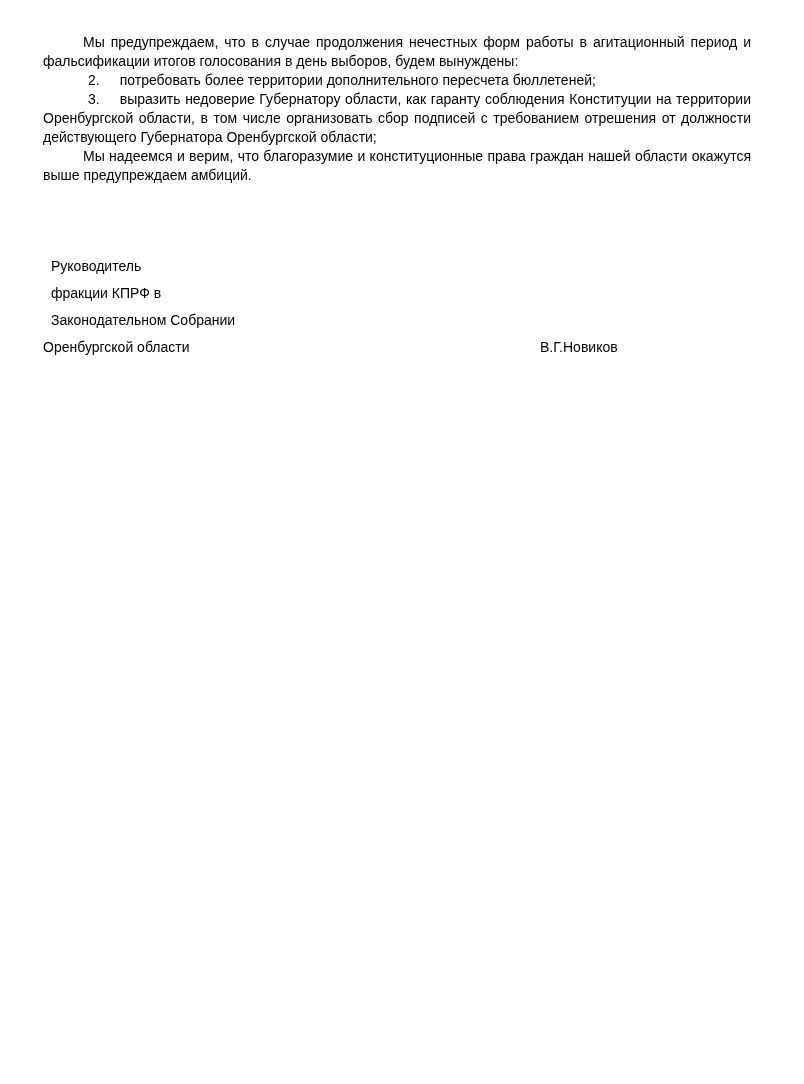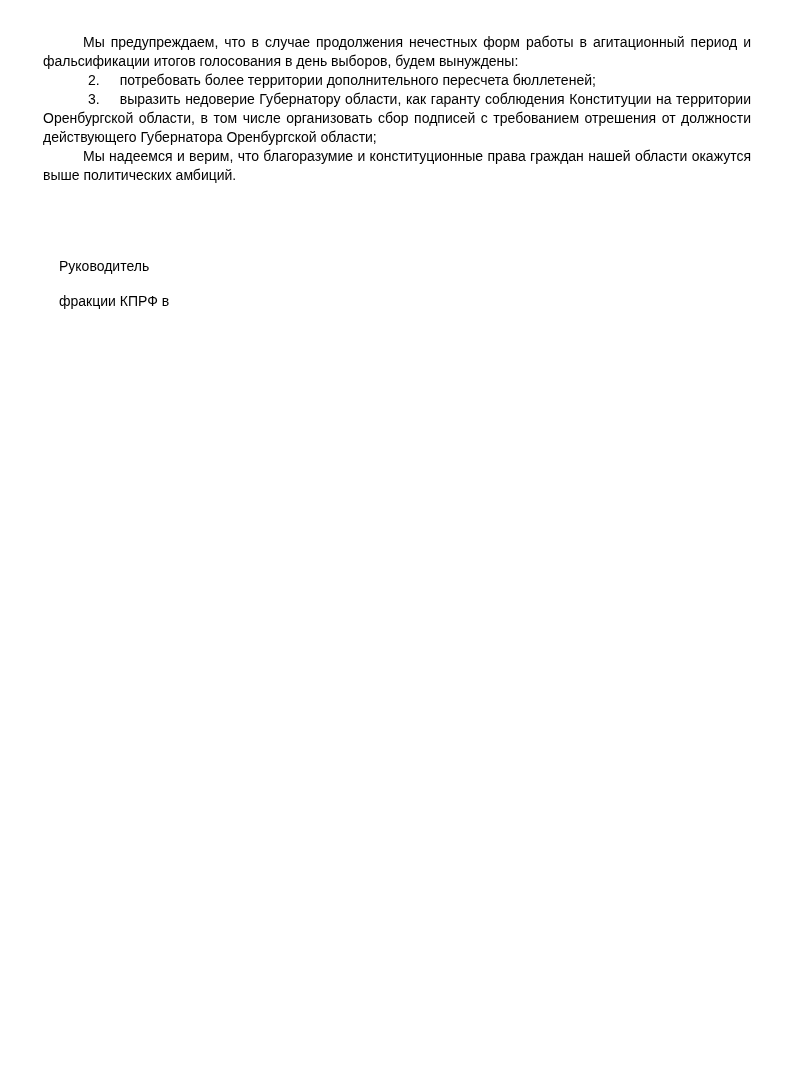--- a/index.html
+++ b/index.html
@@ -40,21 +40,21 @@
     text-indent: 45px;
   }
   .tab {
     display: inline-block;
     width: 20px;
   }
   .signature {
     margin-top: 72px;
   }
   .sig-line {
-    margin: 16px;
+    margin: 8px;
     text-align: left;
   }
   .sig-row {
     position: relative;
     margin: 0;
     text-align: left;
   }
   .sig-name {
     position: absolute;
     left: 497px;
@@ -72,20 +72,25 @@
   <div class="list">
 
 
     <div class="li"><span class="num">2.</span><span class="tab"></span><span class="txt">потребовать более территории дополнительного пересчета бюллетеней;</span></div>
 
     <div class="li"><span class="num">3.</span><span class="tab"></span><span class="txt">выразить недоверие Губернатору области, как гаранту соблюдения Конституции на территории Оренбургской области, в том числе организовать сбор подписей с требованием отрешения от должности действующего Губернатора Оренбургской области;</span></div>
 
 
   </div>
 
-  <p class="para indent">Мы надеемся и верим, что благоразумие и конституционные права граждан нашей области окажутся выше политических амбиций.</p>
+  <p class="para indent">Мы надеемся и верим, что благоразумие и конституционные права граждан нашей области окажутся выше предупреждаем амбиций.</p>
 
   <div class="signature">
     <p class="sig-line">Руководитель</p>
     <p class="sig-line">фракции КПРФ в</p>
+    <p class="sig-line">Законодательном Собрании</p>
+    <p class="sig-row">
+      <span>Оренбургской области</span>
+      <span class="sig-name">В.Г.Новиков</span>
+    </p>
   </div>
 
 </div>
 
 </body></html>

